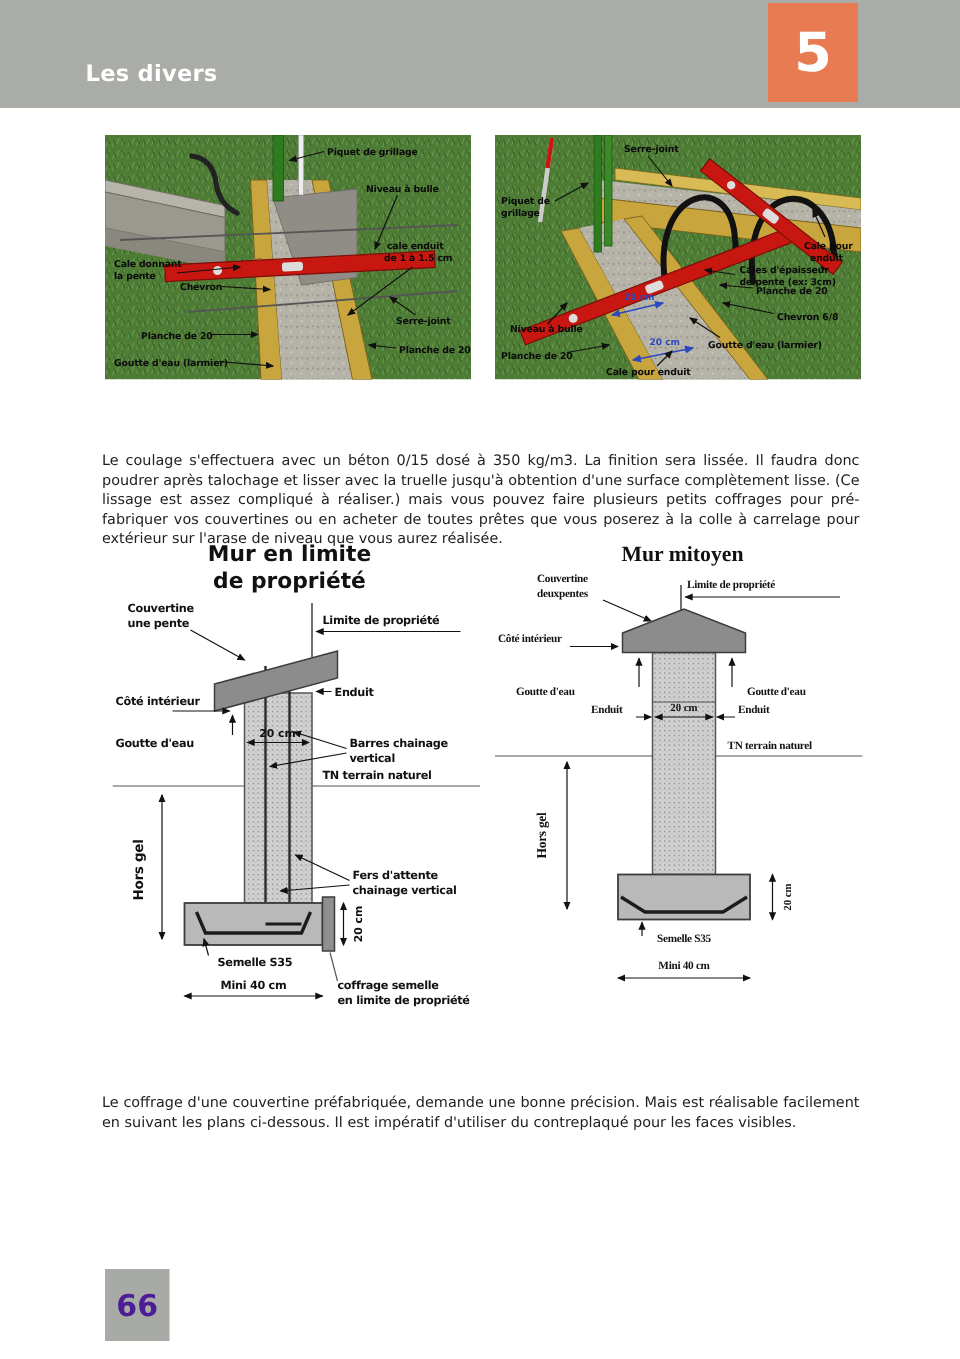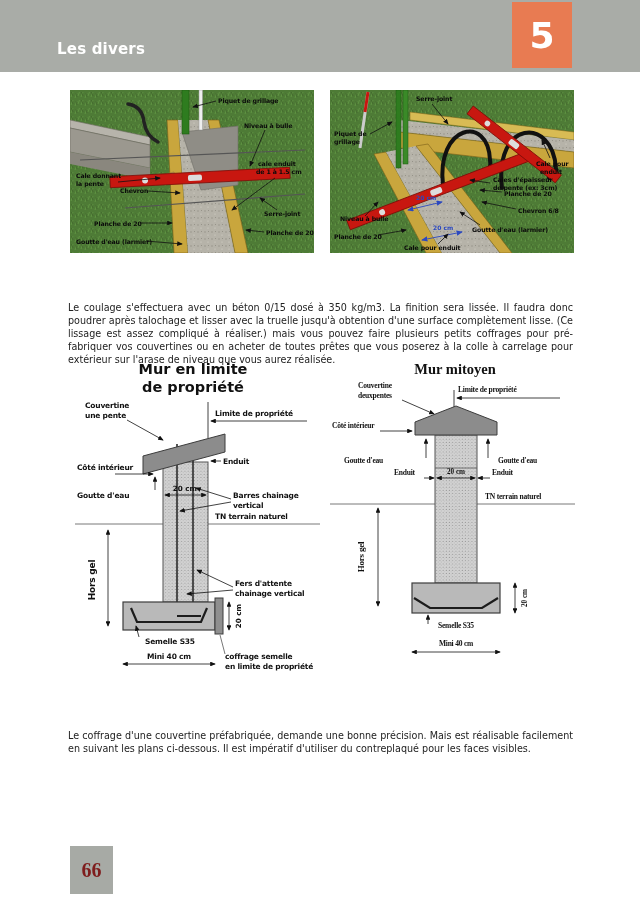--- a/index.html
+++ b/index.html
@@ -32,21 +32,21 @@
   .ddim{font-size:7.2px;font-weight:bold;fill:#111;}
   .dline{stroke:#111;stroke-width:0.8;fill:none;}
   .thin{stroke:#555;stroke-width:0.8;fill:none;}
   
   .watermark{position:absolute;left:46px;top:396px;width:548px;text-align:center;
              font-size:76px;font-weight:bold;letter-spacing:5px;color:rgba(150,153,148,0.42);
              pointer-events:none;white-space:nowrap;}
   
   .page-num-box{position:absolute;left:70px;top:846px;width:43px;height:48px;background:#a7aaa5;
                 display:flex;align-items:center;justify-content:center;}
-  .page-num-box span{color:#7f1d1d;font-size:20px;font-weight:bold;font-family:Liberation Serif, serif;}
+  .page-num-box span{color:#4c1d95;font-size:20px;font-weight:bold;}
   .copyright{position:absolute;right:75px;top:861px;text-align:right;font-size:7.5px;
              line-height:11px;color:#b5b5b5;}
 </style>
 </head>
 <body>
 
 <svg width="0" height="0" style="position:absolute" aria-hidden="true">
   <defs>
     <pattern id="grassP" width="10" height="8" patternUnits="userSpaceOnUse">
       <rect width="10" height="8" fill="#4e7b36"></rect>

